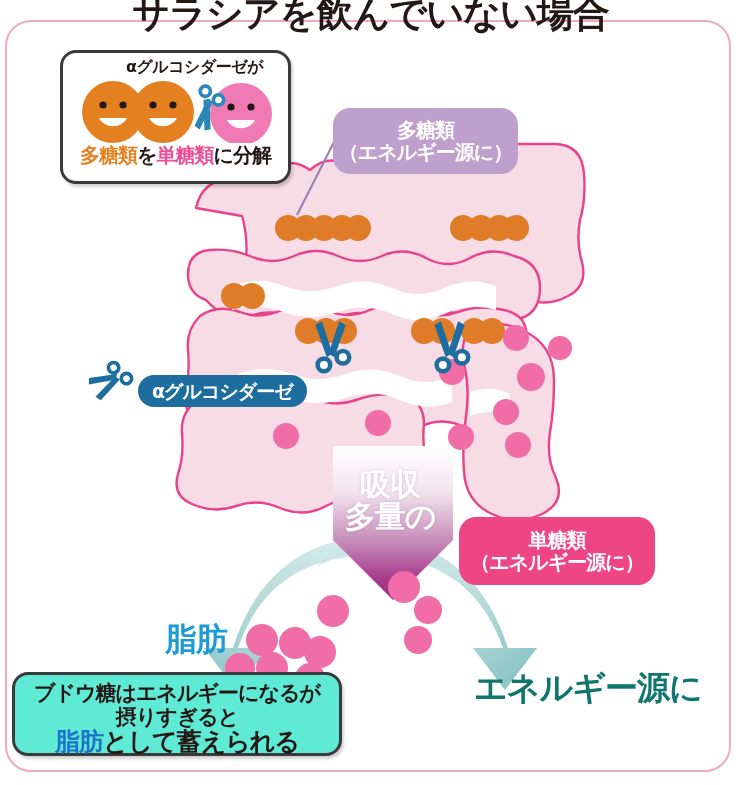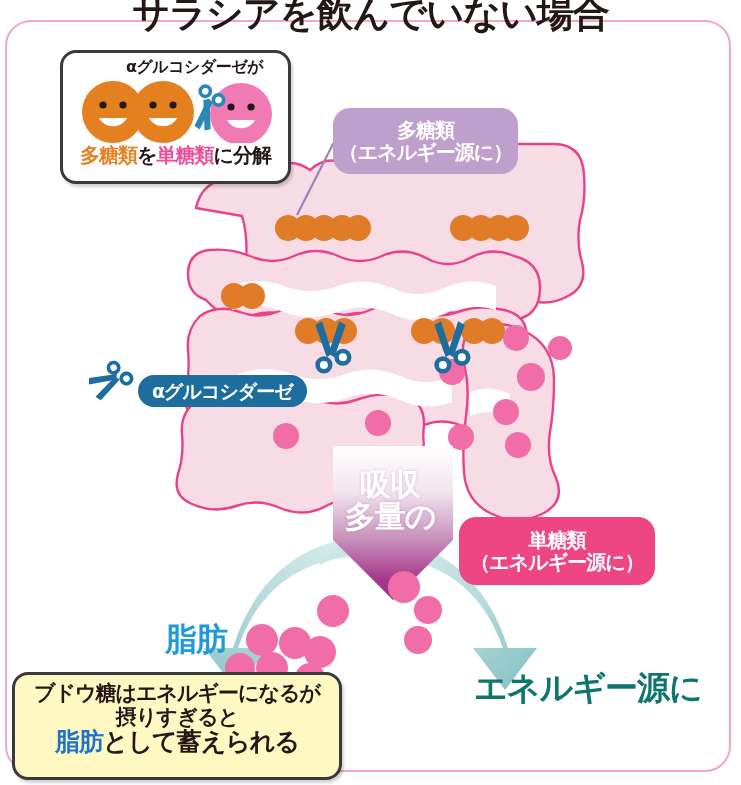--- a/index.html
+++ b/index.html
@@ -152,22 +152,22 @@
     font-size:33px;font-weight:bold;
     color:#0f766e;
     letter-spacing:-1px;
     z-index:30;white-space:nowrap;
   }
 
   
   .note-box{
     position:absolute;
     left:12px;top:672px;
-    width:330px;height:108px;
-    background:#fef9c3;
+    width:330px;height:84px;
+    background:#5eead4;
     border:3px solid #3A3A3A;
     border-radius:16px;
     z-index:30;
     box-shadow:2px 3px 3px rgba(0,0,0,.18);
     box-sizing:border-box;
   }
   .note-line{
     width:100%;text-align:center;white-space:nowrap;
     font-weight:bold;letter-spacing:-1px;line-height:1;
   }

